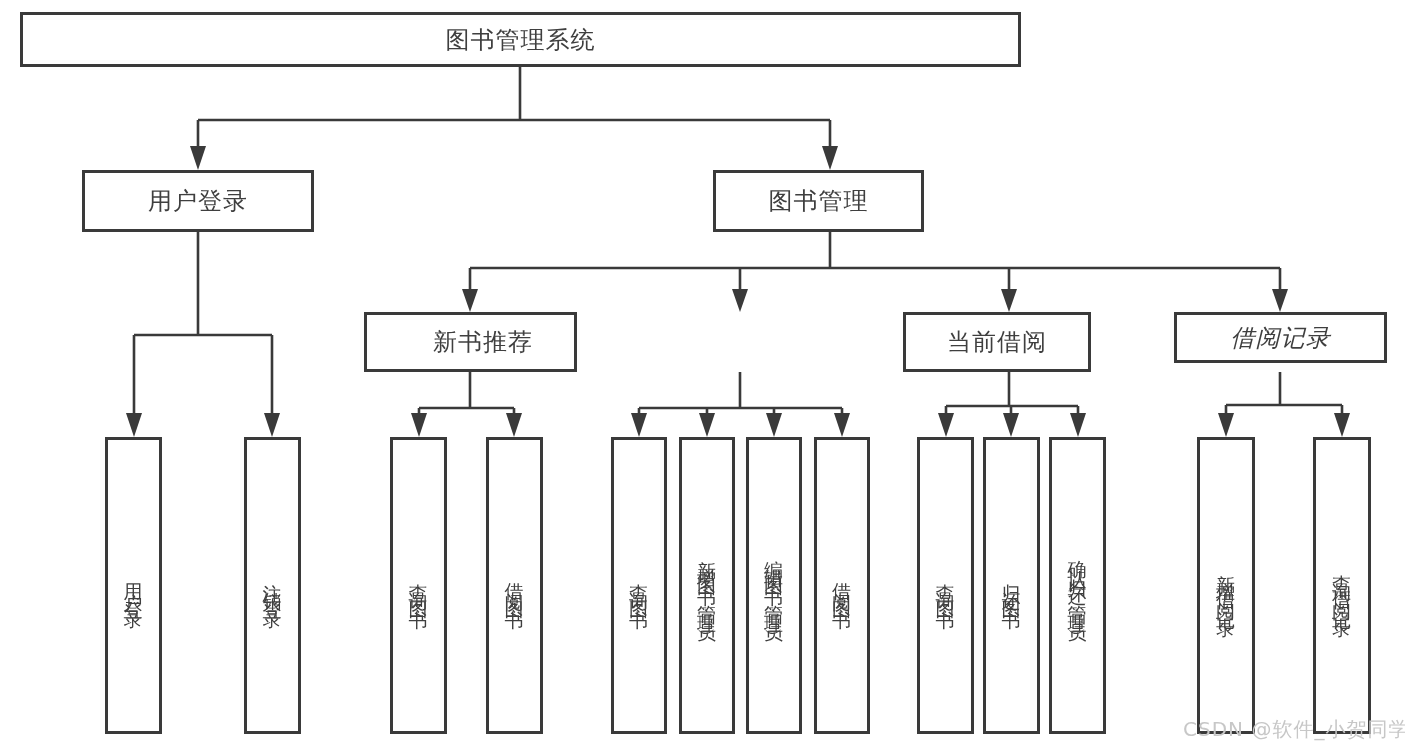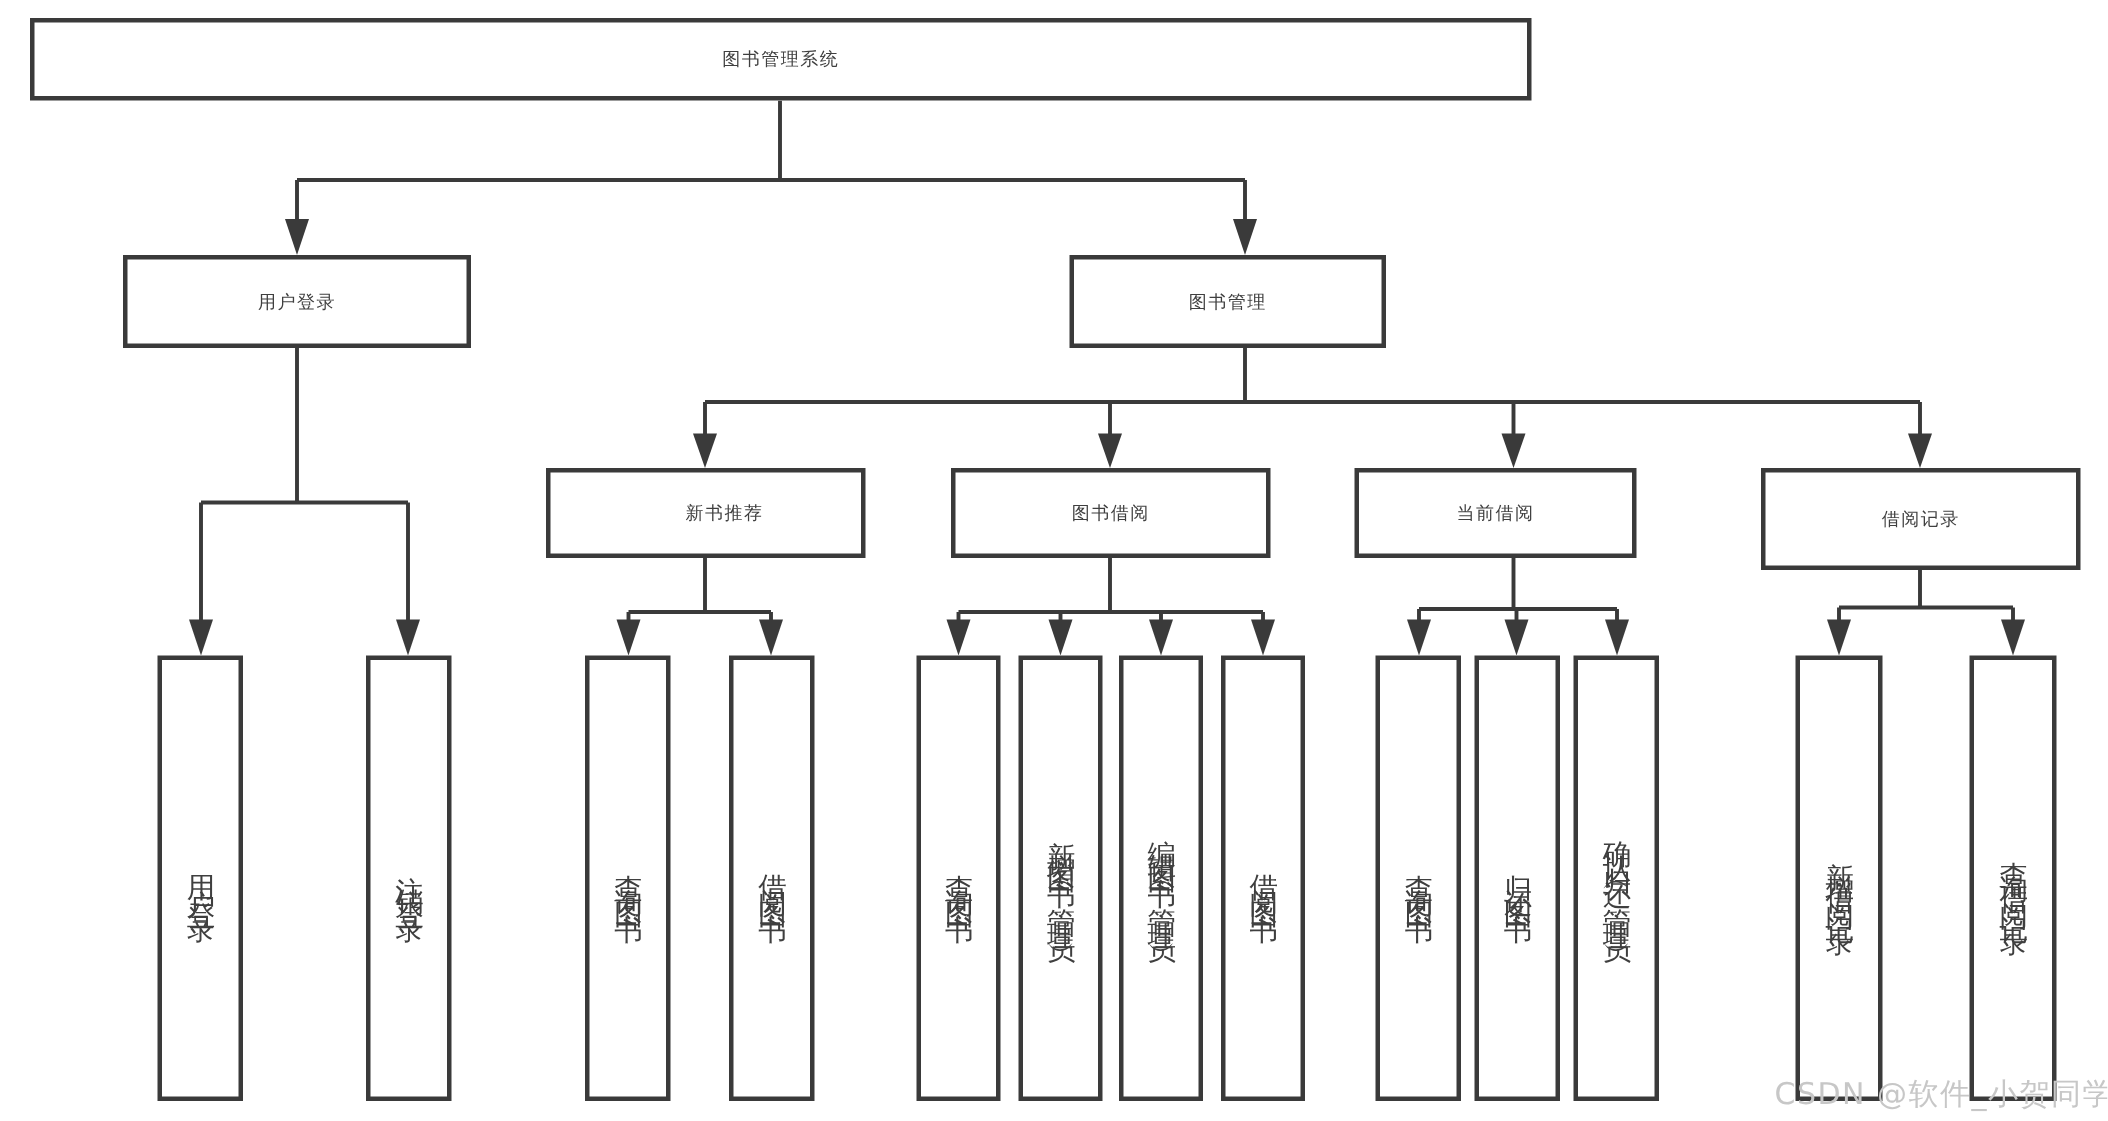--- a/index.html
+++ b/index.html
@@ -31,21 +31,21 @@
     z-index: 2;
     box-sizing: border-box;
     background: #ffffff;
     border: 3px solid var(--line, #3a3a3a);
     display: flex;
     align-items: center;
     justify-content: center;
     color: var(--text, #3f3f3f);
   }
   .h-node {
-    font-size: 12px;
+    font-size: 24px;
     letter-spacing: 1px;
     white-space: nowrap;
   }
   .leaf {
     writing-mode: vertical-rl;
     text-orientation: mixed;
     font-size: 19px;
     letter-spacing: 9px;
     line-height: 1;
     text-align: center;
@@ -101,23 +101,22 @@
     <polygon points="1218,413 1234,413 1226,437"></polygon>
     <polygon points="1334,413 1350,413 1342,437"></polygon>
   </svg>
 
   <div class="node h-node" style="left:20px; top:12px; width:1001px; height:55px;">图书管理系统</div>
 
   <div class="node h-node" style="left:82px; top:170px; width:232px; height:62px;">用户登录</div>
   <div class="node h-node" style="left:713px; top:170px; width:211px; height:62px;">图书管理</div>
 
   <div class="node h-node" style="left:364px; top:312px; width:213px; height:60px;padding-left:25px;">新书推荐</div>
-  <div class="node h-node" style="left:634px; top:312px; width:213px; height:60px;">图书借阅</div>
   <div class="node h-node" style="left:903px; top:312px; width:188px; height:60px;">当前借阅</div>
-  <div class="node h-node" style="left:1174px; top:312px; width:213px; height:68px;">借阅记录</div>
+  <div class="node h-node" style="left:1174px; top:312px; width:213px; height:51px;font-style:italic;">借阅记录</div>
 
   <div class="node leaf" style="left:105px; top:437px; width:57px; height:297px;">用户登录</div>
   <div class="node leaf" style="left:244px; top:437px; width:57px; height:297px;">注销登录</div>
 
   <div class="node leaf" style="left:390px; top:437px; width:57px; height:297px;">查询图书</div>
   <div class="node leaf" style="left:486px; top:437px; width:57px; height:297px;">借阅图书</div>
 
   <div class="node leaf" style="left:611px; top:437px; width:56px; height:297px;">查询图书</div>
   <div class="node leaf" style="left:679px; top:437px; width:56px; height:297px;">新增图书（管理员）</div>
   <div class="node leaf" style="left:746px; top:437px; width:56px; height:297px;">编辑图书（管理员）</div>

